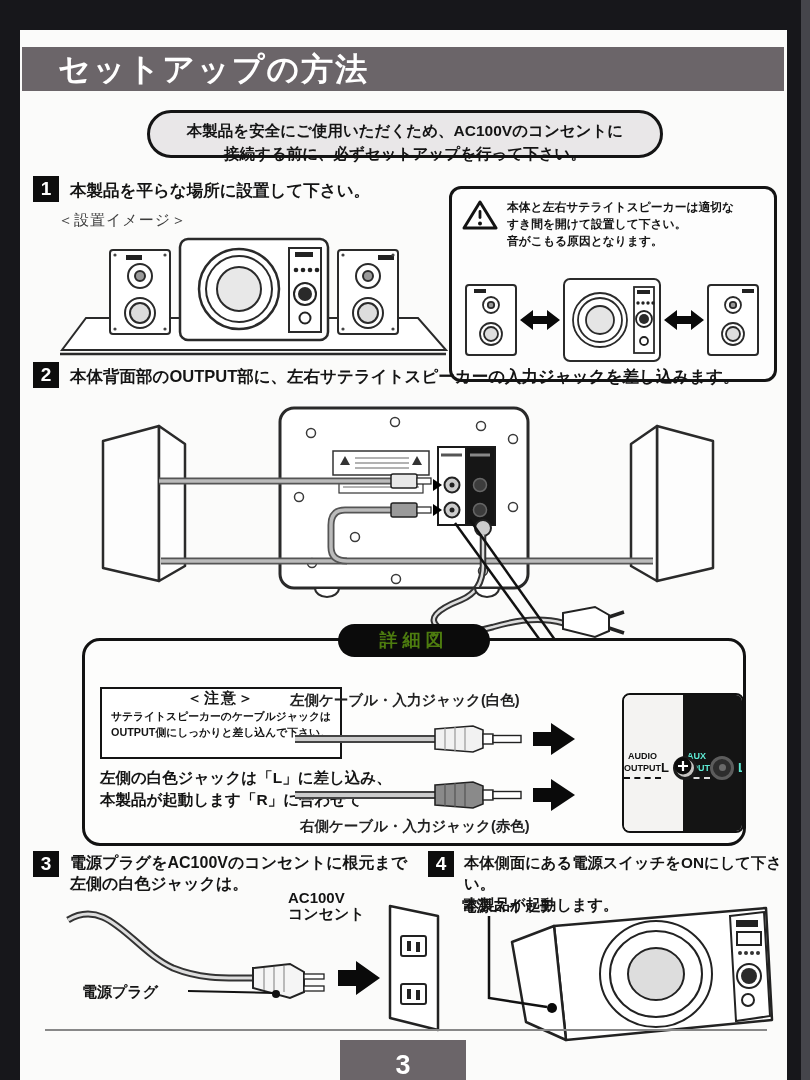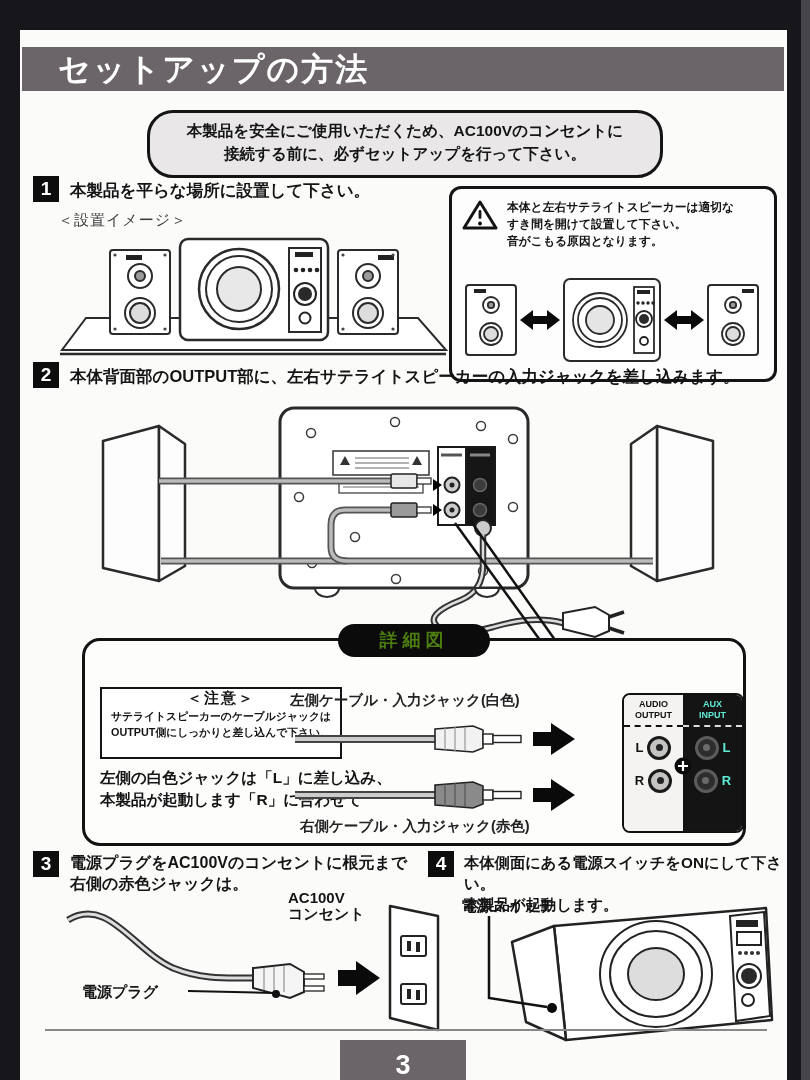--- a/index.html
+++ b/index.html
@@ -5,21 +5,21 @@
   html,body{margin:0;padding:0;background:#17171b;}
   .screen{position:relative;width:810px;height:1080px;background:#17171b;overflow:hidden;
           font-family:"Liberation Sans","DejaVu Sans",sans-serif;color:#141414;}
   .right-sliver{position:absolute;right:0;top:0;width:9px;height:1080px;background:#45454b;}
   .page{position:absolute;left:20px;top:30px;width:767px;height:1060px;background:#fbfbfa;}
 
   .title-bar{position:absolute;left:2px;right:3px;top:17px;height:44px;background:#6b6569;
              color:#fff;font-size:32px;font-weight:bold;line-height:44px;padding-left:36px;
              letter-spacing:2px;box-sizing:border-box;}
 
-  .notice{position:absolute;left:127px;top:80px;width:516px;height:68px;border:3px solid #141414;
+  .notice{position:absolute;left:127px;top:80px;width:516px;height:48px;border:3px solid #141414;
           border-radius:26px;background:#e9e7e8;text-align:center;font-weight:bold;font-size:15.5px;
           line-height:1.5;padding-top:6px;box-sizing:border-box;}
 
   .step-badge{position:absolute;width:26px;height:26px;background:#0d0d0d;color:#fff;
               font-weight:bold;font-size:19px;text-align:center;line-height:26px;}
   .step-text{position:absolute;font-size:16.5px;font-weight:bold;line-height:21px;}
   .caption{position:absolute;font-size:15px;color:#3c3c3c;letter-spacing:1px;}
 
   .warnbox{position:absolute;left:429px;top:156px;width:328px;height:196px;border:3px solid #141414;
            border-radius:12px;background:#fdfdfd;box-sizing:border-box;}
@@ -35,21 +35,21 @@
         text-align:center;line-height:33px;letter-spacing:5px;}
   .notebox{position:absolute;left:15px;top:46px;width:242px;height:72px;border:2.5px solid #141414;
            background:#fff;box-sizing:border-box;text-align:center;}
   .note-title{font-size:15px;font-weight:bold;letter-spacing:2px;}
   .note-line{font-size:10.8px;font-weight:bold;line-height:1.5;}
   .inst{position:absolute;left:15px;top:126px;font-size:15.5px;font-weight:bold;line-height:22px;}
   .cable-label{position:absolute;font-size:14.5px;font-weight:700;color:#222;}
 
   .jack-panel{position:absolute;left:537px;top:52px;width:118px;height:136px;border:2.5px solid #111;
               border-radius:8px;overflow:hidden;display:flex;background:#fff;}
-  .jp-half{width:50%;box-sizing:border-box;display:flex;flex-direction:column;align-items:center;}
+  .jp-half{width:50%;box-sizing:border-box;display:flex;flex-direction:row;align-items:center;}
   .jp-white{background:#f4f3f2;color:#111;}
   .jp-black{background:#141414;color:#5eead4;}
   .jp-head{font-size:9px;font-weight:bold;text-align:center;line-height:1.25;padding:4px 0 3px 0;
            width:100%;}
   .jp-white .jp-head{border-bottom:2px dashed #111;}
   .jp-black .jp-head{border-bottom:2px dashed #ddd;}
   .jp-row{display:flex;align-items:center;gap:4px;margin-top:9px;}
   .jp-letter{font-size:13px;font-weight:bold;}
   .jackc{width:24px;height:24px;border-radius:50%;border:3px solid #1a1a1a;background:#c6c4c2;
          position:relative;box-sizing:border-box;}
@@ -337,21 +337,21 @@
         <svg class="screwplus" width="18" height="18" viewBox="0 0 18 18">
           <circle cx="9" cy="9" r="8.5" fill="#0b0b0b"></circle>
           <path d="M9,4 V14 M4,9 H14" stroke="#fff" stroke-width="2.2"></path>
         </svg>
       </div>
     </div>
 
     <div class="step-badge" style="left:13px;top:821px;">3</div>
     <div class="step-text" style="left:50px;top:822px;width:360px;font-size:16px;">
       <div>電源プラグをAC100Vのコンセントに根元まで</div>
-      <div>右側の赤色ジャックは。</div>
+      <div>左側の白色ジャックは。</div>
     </div>
 
     <svg class="illus" style="left:18px;top:860px;" width="405" height="152" viewBox="0 0 405 152">
       <g fill="none">
         <path d="M30,30 C70,6 95,60 135,78 C165,90 190,88 215,88" stroke="#333" stroke-width="7"></path>
         <path d="M30,30 C70,6 95,60 135,78 C165,90 190,88 215,88" stroke="#ddd" stroke-width="3"></path>
       </g>
       <g>
         <path d="M215,78 L252,74 L266,82 L266,102 L252,108 L215,98 Z" fill="#f5f5f5" stroke="#222" stroke-width="2"></path>
         <path d="M226,78 v22 M236,77 v24 M246,76 v26" stroke="#999" stroke-width="1.3"></path>

